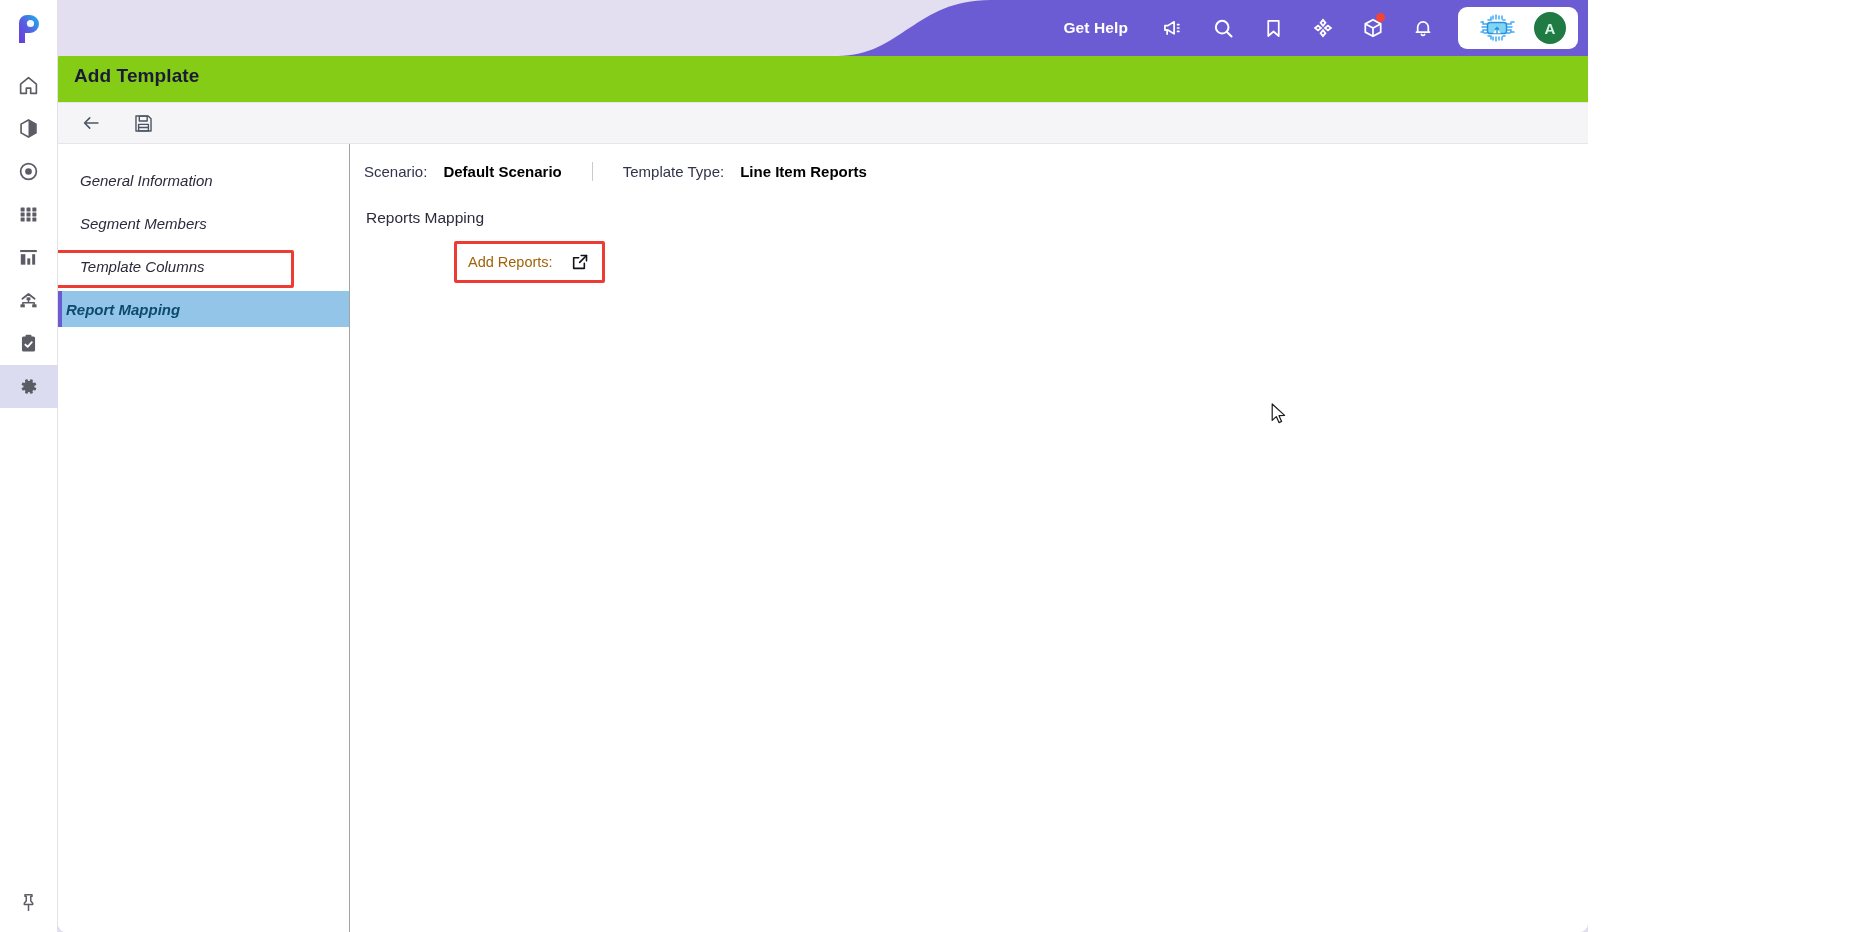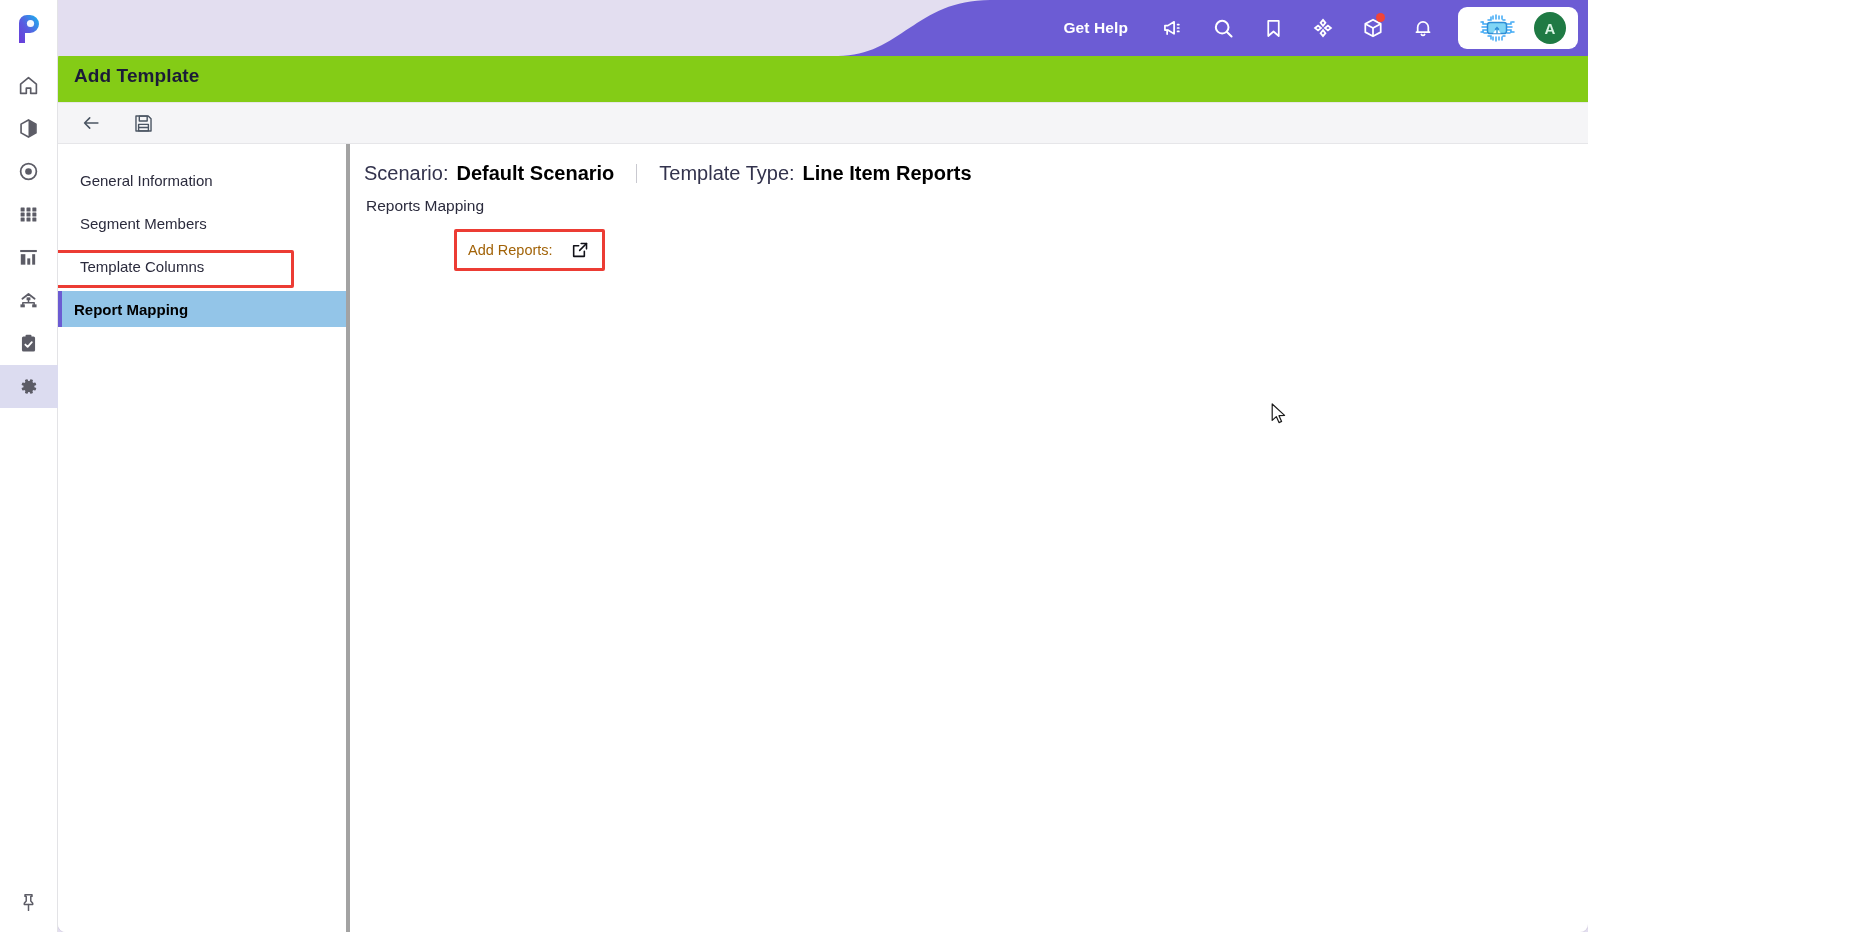--- a/index.html
+++ b/index.html
@@ -173,62 +173,63 @@
 
   
   .body-split {
     flex: 1 1 auto;
     display: flex;
     min-height: 0;
   }
   .nav-panel {
     width: 292px;
     flex: 0 0 292px;
-    border-right: 4px solid #a3a3a3;
+    border-right: 1px solid #a3a3a3;
     background: #ffffff;
     padding-top: 18px;
     position: relative;
+    font-style: italic;
   }
   .nav-item {
     height: 36px;
     display: flex; align-items: center;
     padding-left: 22px;
     font-size: 15px;
     color: #2b2b3d;
     cursor: pointer;
     margin-bottom: 7px;
   }
   .nav-item.selected {
     background: #93c5e8;
-    color: #000000;
+    color: #0c4a6e;
     font-weight: bold;
     border-left: 4px solid #6b5bd2;
-    padding-left: 12px;
+    padding-left: 4px;
   }
   
   .annot-nav {
     position: absolute;
     left: -4px; top: 106px;
     width: 240px; height: 38px;
     border: 3px solid #ec3c34;
     border-radius: 2px;
     pointer-events: none;
   }
 
   .content-panel {
     flex: 1 1 auto;
     padding: 18px 0 0 14px;
     position: relative;
   }
   .meta-row {
     display: flex; align-items: center;
-    gap: 4px;
-    font-size: 20px;
+    gap: 12px;
+    font-size: 15px;
     color: #2b2b3d;
-    margin-bottom: 12px;
+    margin-bottom: 28px;
   }
   .meta-label { color: #33334d; }
   .meta-value { font-weight: bold; color: #000000; margin-left: 4px; }
   .meta-sep {
     display: inline-block;
     width: 1px; height: 19px;
     background: #c9c9d0;
     margin: 0 18px;
   }
   .section-title {

